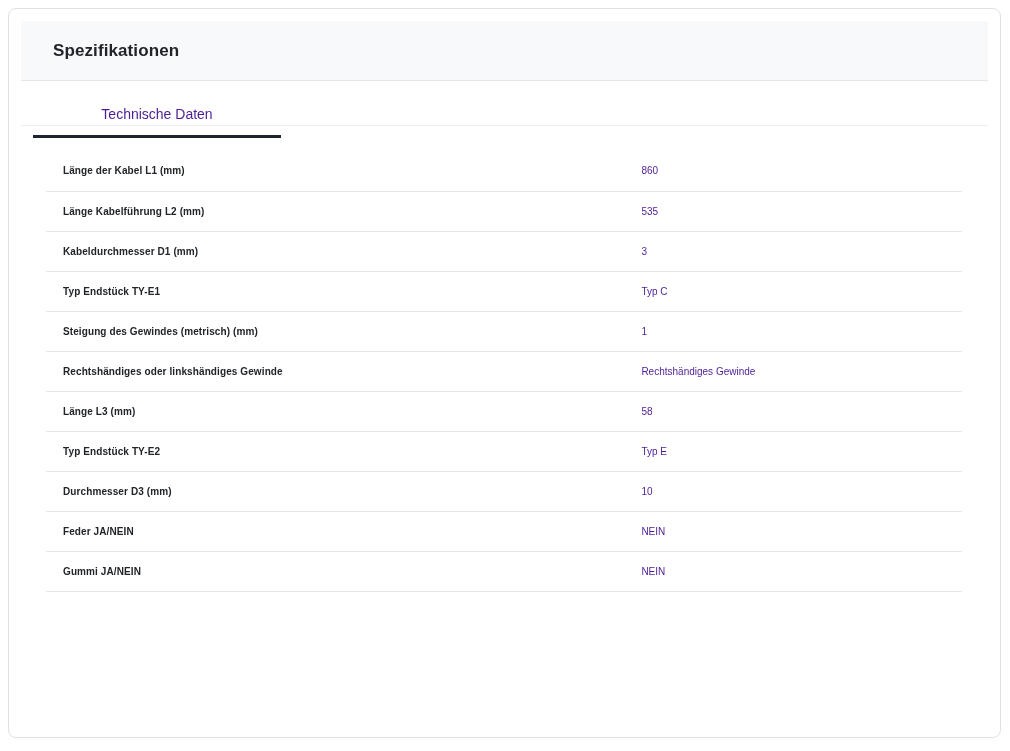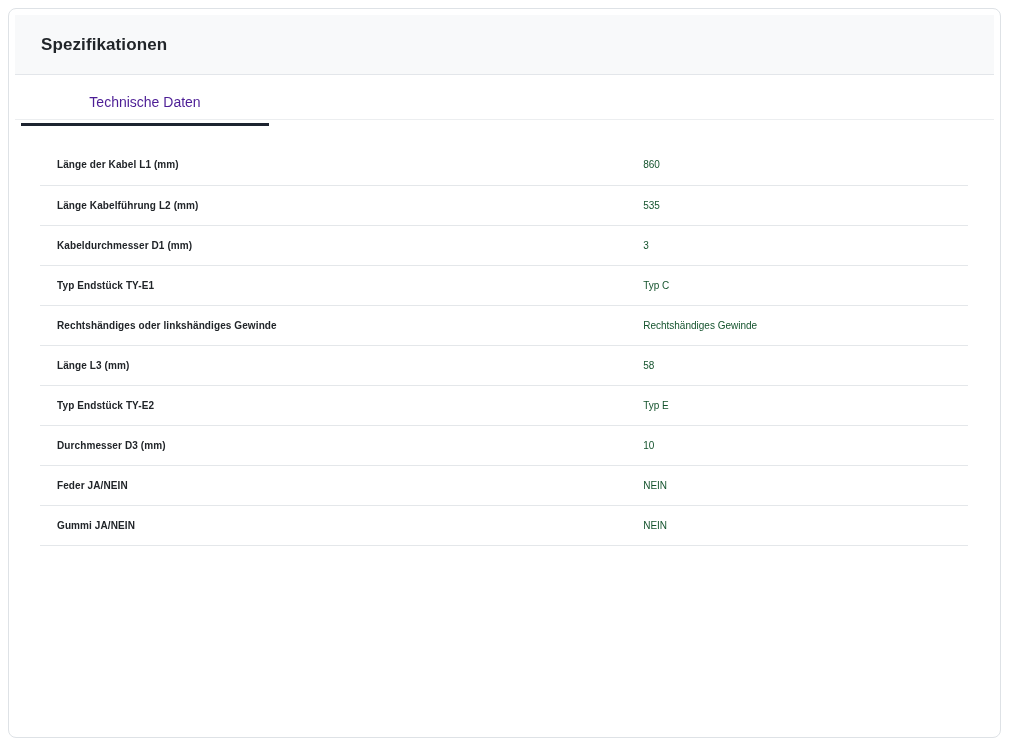--- a/index.html
+++ b/index.html
@@ -1,15 +1,15 @@
 <!DOCTYPE html>
 <html><head>
 <meta charset="utf-8">
 <style>
-  * { margin: 0; padding: 6px; box-sizing: border-box; }
+  * { margin: 0; padding: 12px; box-sizing: border-box; }
   html, body {
     width: 1010px; height: 751px;
     background: #ffffff;
     font-family: "Liberation Sans", "DejaVu Sans", sans-serif;
     color: #212529;
   }
   .card {
     position: absolute;
     left: 8px; top: 8px;
     width: 993px; height: 730px;
@@ -67,21 +67,21 @@
   }
   .spec-table td.label {
     width: 65%;
     padding-left: 17px;
     font-weight: 700;
     letter-spacing: 0.1px;
   }
   .spec-table td.value {
     width: 35%;
     font-weight: 400;
-    color: #14532d;
+    color: #4c1d95;
   }
 </style>
 </head>
 <body>
 
 <div class="card">
   <div class="card-header">
     <div class="card-title">Spezifikationen</div>
   </div>
 
@@ -106,20 +106,24 @@
     <td class="label">Kabeldurchmesser D1 (mm)</td>
     <td class="value">3</td>
   </tr>
 
   <tr>
     <td class="label">Typ Endstück TY-E1</td>
     <td class="value">Typ C</td>
   </tr>
 
 
+  <tr>
+    <td class="label">Steigung des Gewindes (metrisch) (mm)</td>
+    <td class="value">1</td>
+  </tr>
 
   <tr>
     <td class="label">Rechtshändiges oder linkshändiges Gewinde</td>
     <td class="value">Rechtshändiges Gewinde</td>
   </tr>
 
   <tr>
     <td class="label">Länge L3 (mm)</td>
     <td class="value">58</td>
   </tr>

